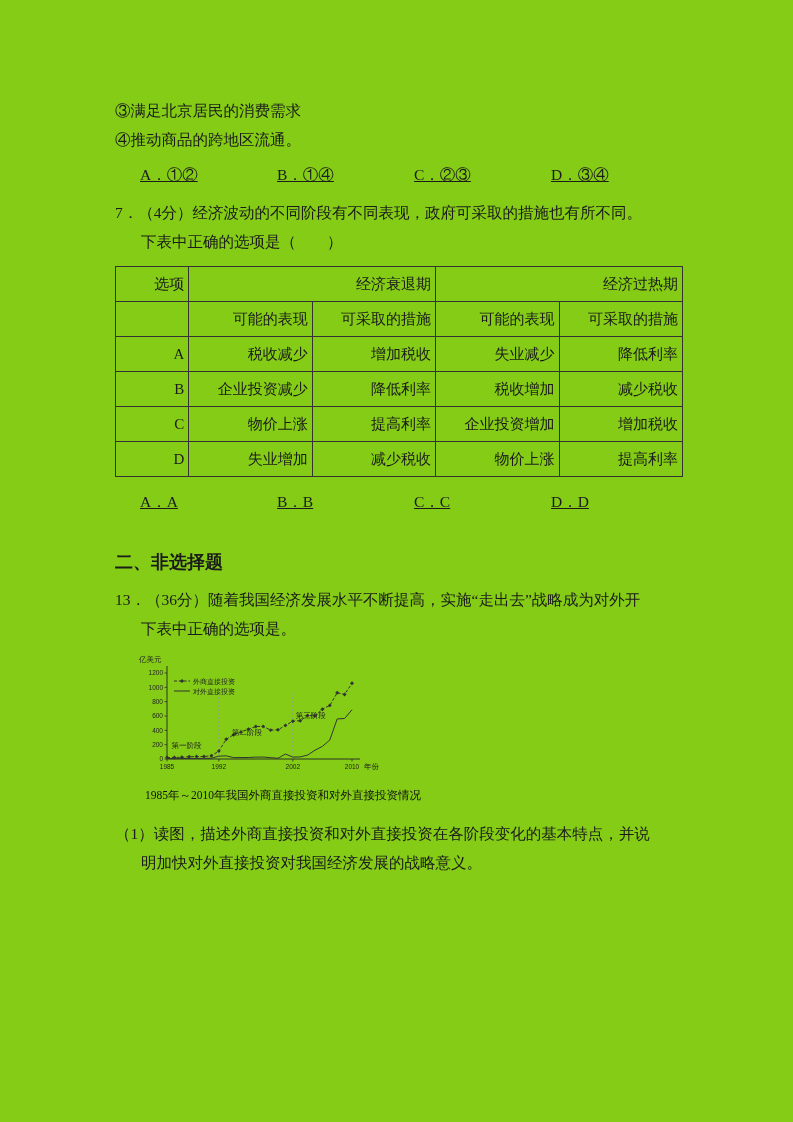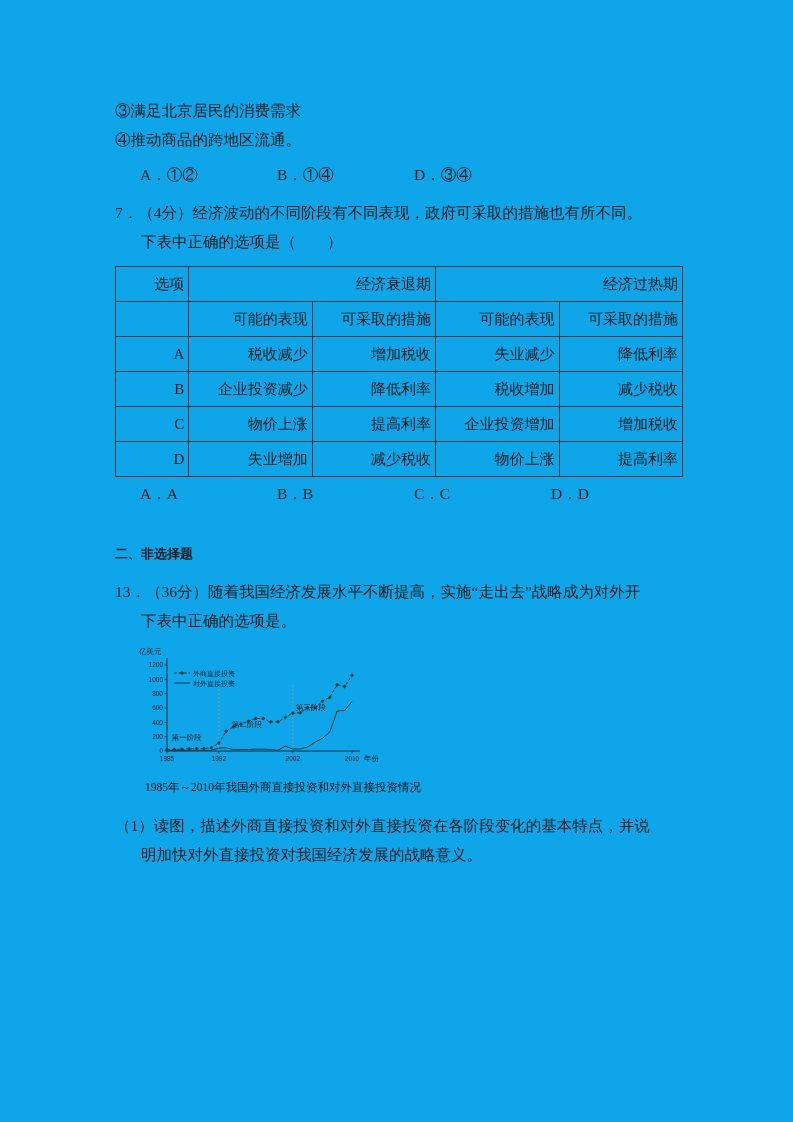--- a/index.html
+++ b/index.html
@@ -1,48 +1,49 @@
 <!DOCTYPE html>
 <html><head>
 <meta charset="utf-8">
 <style>
   html,body{margin:0;padding:0;background:#fff;}
-  .page{position:relative;width:793px;height:1122px;margin:0 auto;background:#0ea5e9;
+  .page{position:relative;width:793px;height:1122px;margin:0 auto;background:#84cc16;
         font-family:"Liberation Serif","DejaVu Serif",serif;color:#1b1b1b;
         font-size:15.5px;overflow:hidden;}
   .content{padding:96px 110px 0 115px;}
   .line{margin:0;line-height:29px;}
   .cont{padding-left:26px;}
   .mt8{margin-top:8px;}
   .mt16{margin-top:16px;}
   .opts{display:flex;margin:6px 0 0 0;line-height:30px;padding-left:25px;}
-  .opts span{width:137px;flex:0 0 auto;}
+  .opts span{width:137px;flex:0 0 auto;text-decoration:underline;}
   table.q12{border-collapse:collapse;margin-top:10px;table-layout:fixed;}
   table.q12 td{border:1px solid #333;text-align:right;height:34px;padding:0 4px;font-size:15px;}
   .colA{width:68px;}
   .colB{width:122px;}
-  .sec{font-weight:bold;font-size:13px;margin:30px 0 0 0;line-height:30px;}
+  .sec{font-weight:bold;font-size:18px;margin:30px 0 0 0;line-height:30px;}
   .chart-wrap{margin:8px 0 0 12px;width:300px;}
   .chart-caption{font-size:11.5px;margin:1px 0 0 18px;color:#111;line-height:15px;}
   .footer{position:absolute;left:0;right:0;bottom:70px;text-align:center;
           font-size:11.5px;color:#333;}
   svg text{font-family:"Liberation Sans","DejaVu Sans",sans-serif;}
 </style>
 </head>
 <body>
 
 <div class="page">
   <div class="content">
 
     <p class="line">③满足北京居民的消费需求</p>
     <p class="line">④推动商品的跨地区流通。</p>
 
     <div class="opts">
       <span>A．①②</span>
       <span>B．①④</span>
+      <span>C．②③</span>
       <span>D．③④</span>
     </div>
 
     <p class="line mt8">7．（4分）经济波动的不同阶段有不同表现，政府可采取的措施也有所不同。</p>
     <p class="line cont">下表中正确的选项是（　　）</p>
 
     <table class="q12">
       <tbody>
           <tr>
         <td class="colA">选项</td>
@@ -80,21 +81,21 @@
       <tr>
         <td>D</td>
         <td>失业增加</td>
         <td>减少税收</td>
         <td>物价上涨</td>
         <td>提高利率</td>
       </tr>
     </tbody>
       </table>
 
-    <div class="opts" style="margin-top:2px">
+    <div class="opts" style="margin-top:10px">
       <span>A．A</span>
       <span>B．B</span>
       <span>C．C</span>
       <span>D．D</span>
     </div>
 
     <p class="sec">二、非选择题</p>
 
     <p class="line mt8">13．（36分）随着我国经济发展水平不断提高，实施“走出去”战略成为对外开</p>
     <p class="line cont">下表中正确的选项是。</p>

